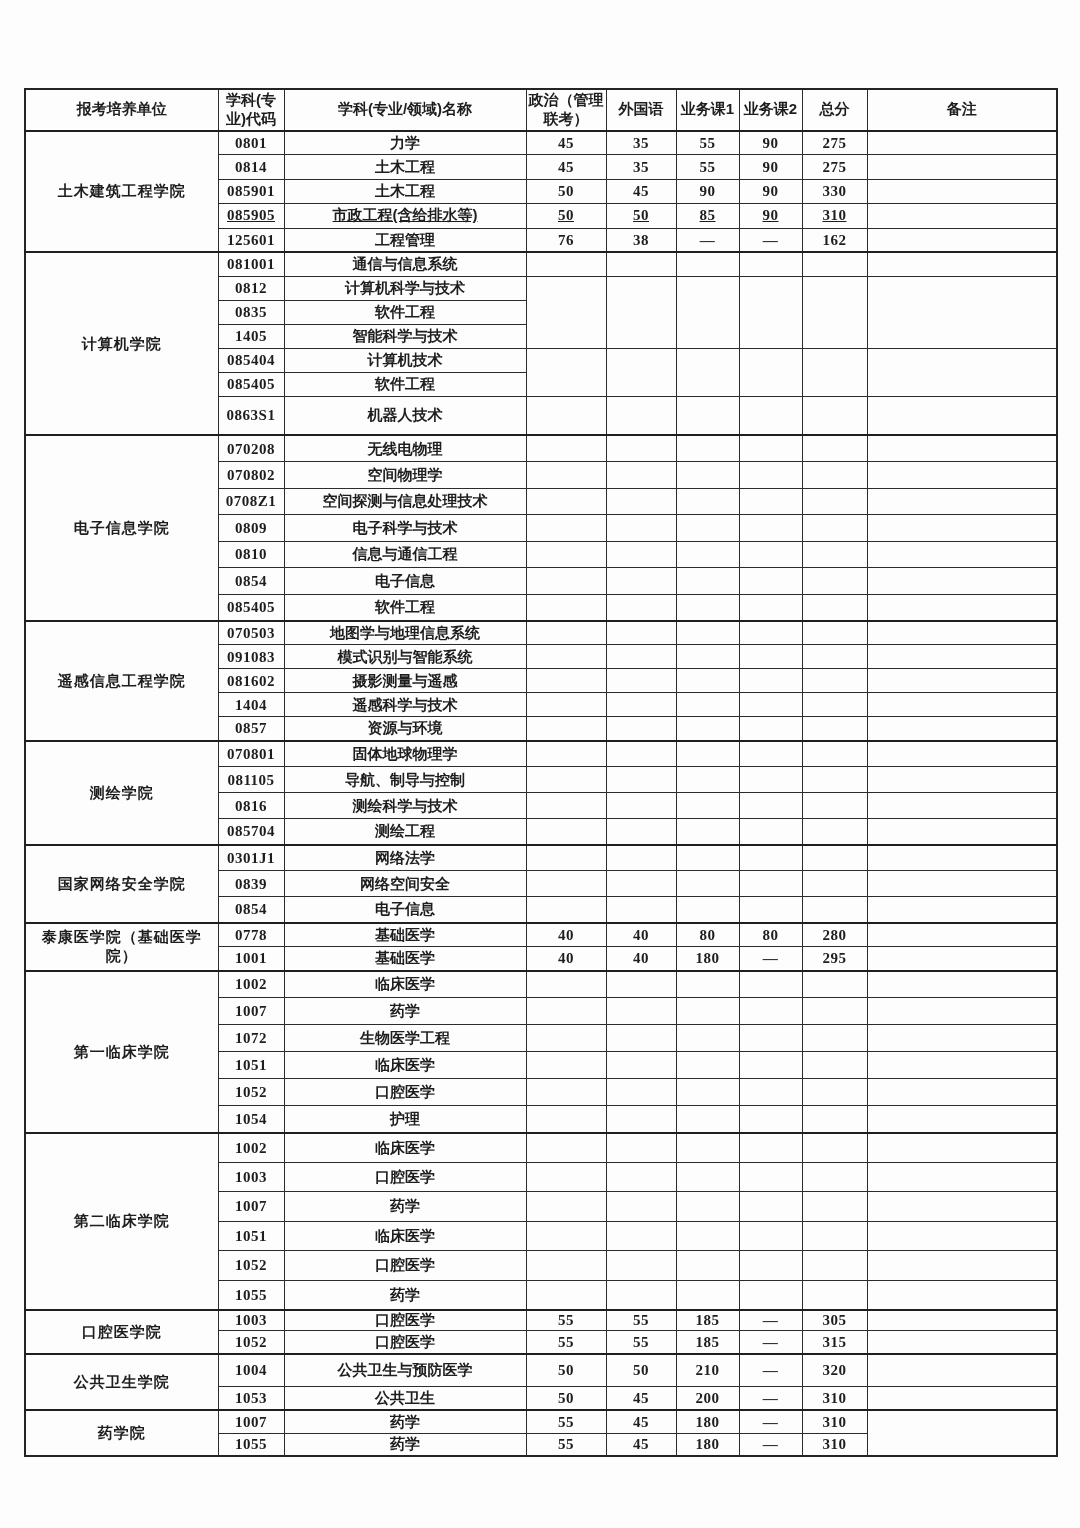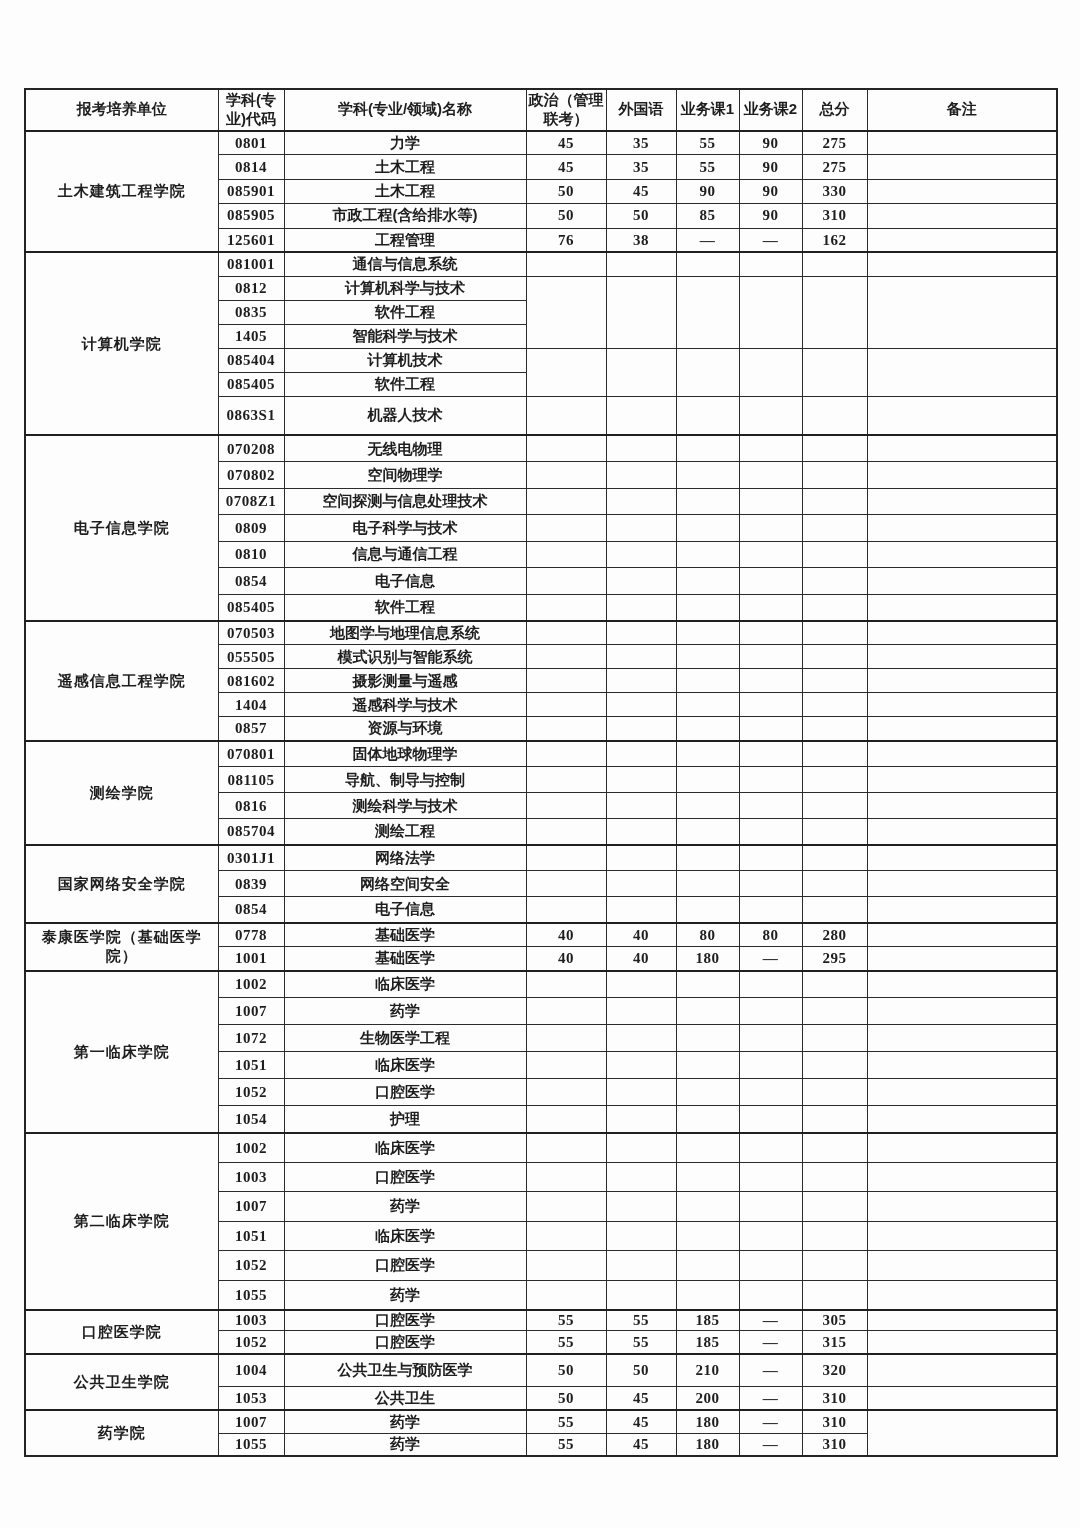--- a/index.html
+++ b/index.html
@@ -84,21 +84,21 @@
         <tr style="height: 24.4px; border-radius: 7px;">
           <td class="cell-code">085901</td>
           <td class="cell-name">土木工程</td>
           <td class="cell-score">50</td>
           <td class="cell-score">45</td>
           <td class="cell-score">90</td>
           <td class="cell-score">90</td>
           <td class="cell-score">330</td>
           <td class="cell-remark"></td>
         </tr>
-        <tr style="height: 24.4px;">
+        <tr style="height: 24.4px; text-decoration: underline;">
           <td class="cell-code">085905</td>
           <td class="cell-name">市政工程(含给排水等)</td>
           <td class="cell-score">50</td>
           <td class="cell-score">50</td>
           <td class="cell-score">85</td>
           <td class="cell-score">90</td>
           <td class="cell-score">310</td>
           <td class="cell-remark"></td>
         </tr>
         <tr style="height: 24.4px;">
@@ -240,21 +240,21 @@
           <td class="cell-code">070503</td>
           <td class="cell-name">地图学与地理信息系统</td>
           <td class="cell-score"></td>
           <td class="cell-score"></td>
           <td class="cell-score"></td>
           <td class="cell-score"></td>
           <td class="cell-score"></td>
           <td class="cell-remark"></td>
         </tr>
         <tr style="height: 24px;">
-          <td class="cell-code">055505</td>
+          <td class="cell-code">091083</td>
           <td class="cell-name">模式识别与智能系统</td>
           <td class="cell-score"></td>
           <td class="cell-score"></td>
           <td class="cell-score"></td>
           <td class="cell-score"></td>
           <td class="cell-score"></td>
           <td class="cell-remark"></td>
         </tr>
         <tr style="height: 24px;">
           <td class="cell-code">081602</td>

